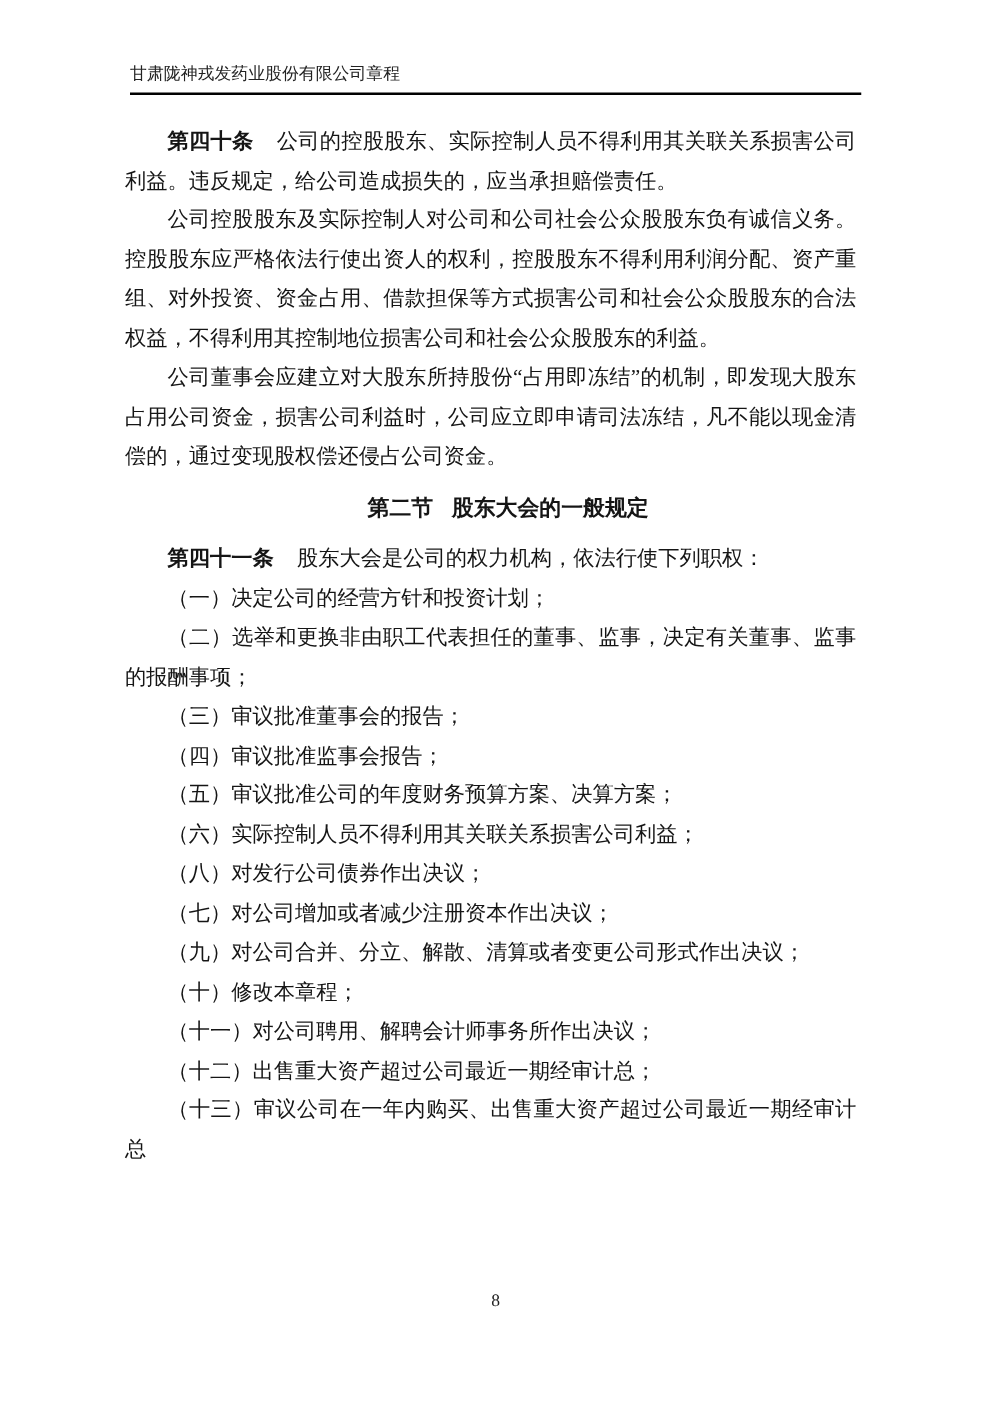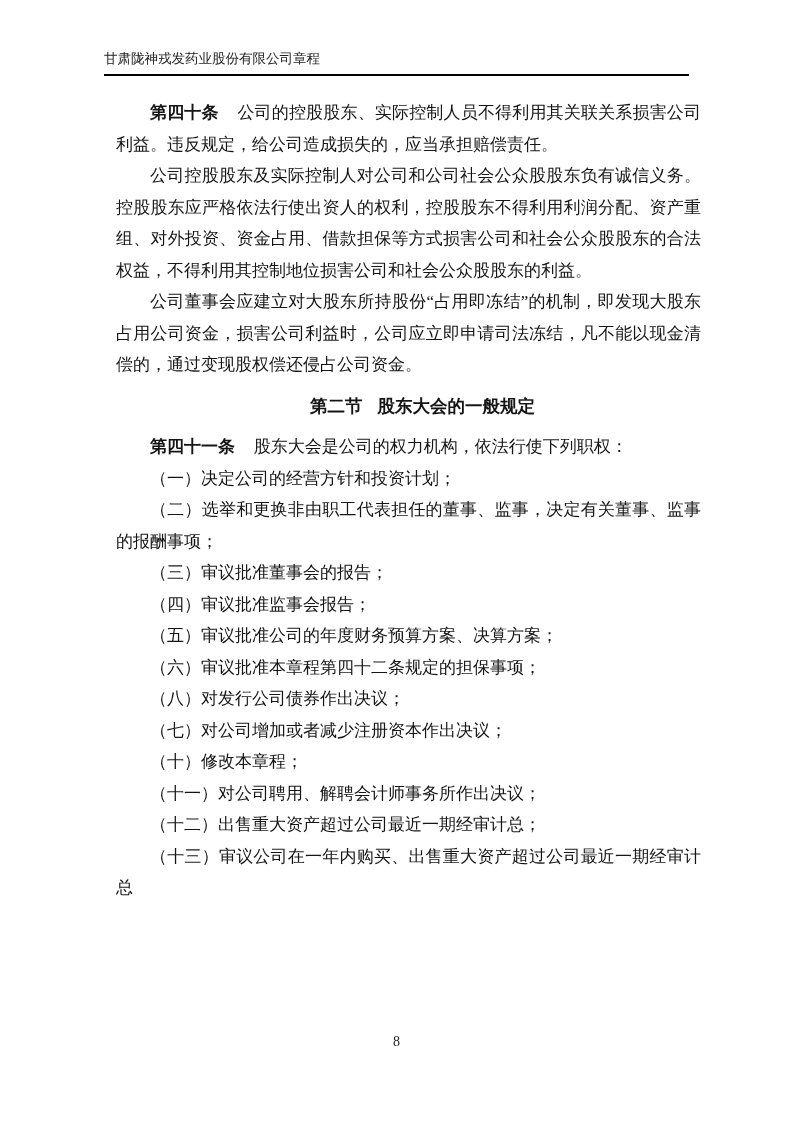--- a/index.html
+++ b/index.html
@@ -25,21 +25,21 @@
   .header-title {
     font-size: 13.5px;
     line-height: 18px;
     padding-bottom: 6px;
     border-bottom: 2px solid #000000;
     color: #222222;
   }
   .content {
     position: absolute;
     top: 97px;
-    left: 116px;
+    left: 100px;
     width: 585px;
     font-size: 17px;
     line-height: 31.5px;
     text-align: justify;
   }
   .content p {
     margin: 0;
     padding: 0;
     text-indent: 2em;
   }
@@ -89,23 +89,24 @@
 
     <h2 class="section-heading"><span class="heading-label">第二节</span><span>股东大会的一般规定</span></h2>
 
     <p><span class="article-label">第四十一条</span><span>股东大会是公司的权力机构，依法行使下列职权：</span></p>
 
     <p>（一）决定公司的经营方针和投资计划；</p>
     <p>（二）选举和更换非由职工代表担任的董事、监事，决定有关董事、监事的报酬事项；</p>
     <p>（三）审议批准董事会的报告；</p>
     <p>（四）审议批准监事会报告；</p>
     <p>（五）审议批准公司的年度财务预算方案、决算方案；</p>
-    <p>（六）审议批准本章程第四十二条规定的担保事项；</p>
+    <p>（六）实际控制人员不得利用其关联关系损害公司利益；</p>
     <p>（八）对发行公司债券作出决议；</p>
     <p>（七）对公司增加或者减少注册资本作出决议；</p>
+    <p>（九）对公司合并、分立、解散、清算或者变更公司形式作出决议；</p>
     <p>（十）修改本章程；</p>
     <p>（十一）对公司聘用、解聘会计师事务所作出决议；</p>
     <p>（十二）出售重大资产超过公司最近一期经审计总；</p>
     <p>（十三）审议公司在一年内购买、出售重大资产超过公司最近一期经审计总</p>
 
   </main>
 
   <footer class="page-footer">
     <span>8</span>
   </footer>

